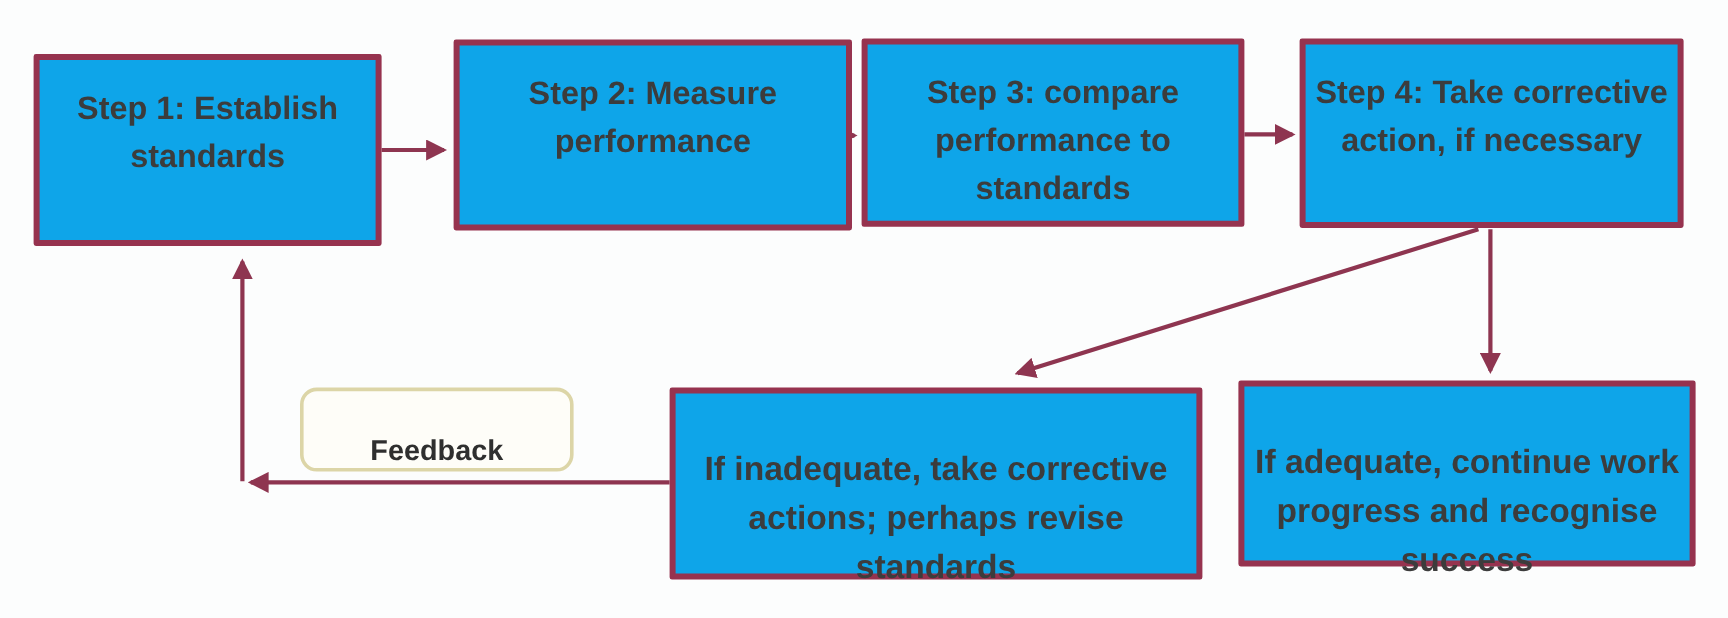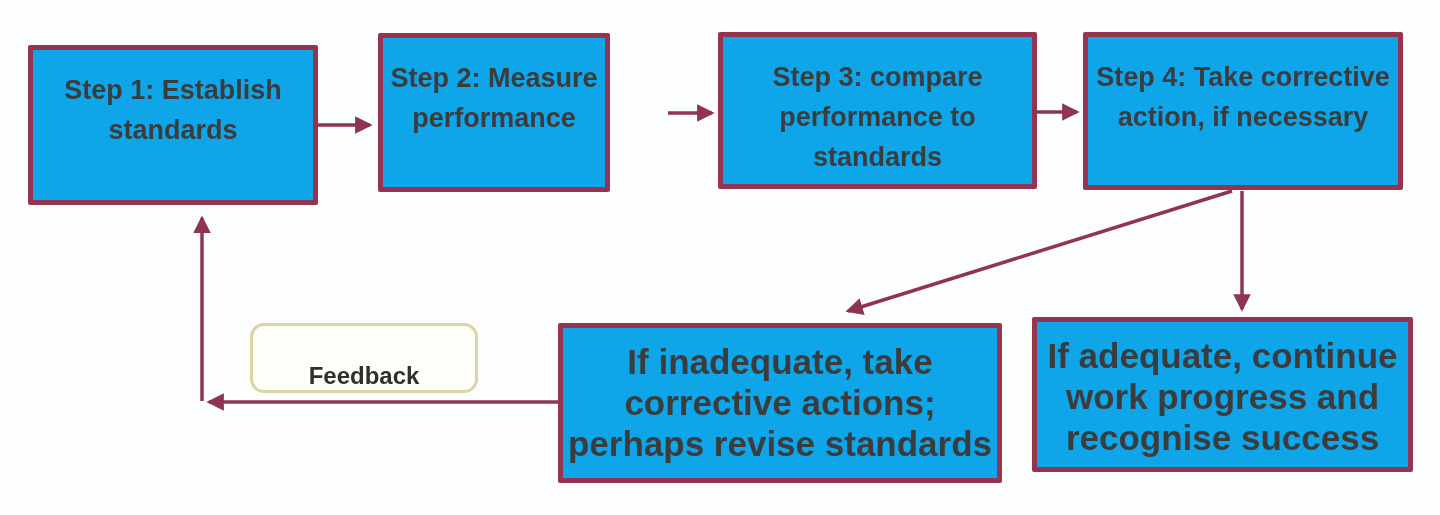--- a/index.html
+++ b/index.html
@@ -31,26 +31,27 @@
   .box .label {
     display: block;
     width: 100%;
   }
   .step-box .label {
     font-size: 27px;
     line-height: 40px;
     padding-top: 20px;
   }
   .outcome-box .label {
-    font-size: 35px;
+    font-size: 28px;
     line-height: 41px;
     padding-top: 13px;
+    margin-top: 29px;
   }
   #step1 { left: 28px;   top: 45px;  width: 290px; height: 160px; }
-  #step2 { left: 378px;  top: 33px;  width: 232px; height: 159px; }
+  #step2 { left: 378px;  top: 33px;  width: 332px; height: 159px; }
   #step3 { left: 718px;  top: 32px;  width: 319px; height: 157px; text-align: center; }
   #step4 { left: 1083px; top: 32px;  width: 320px; height: 158px; }
   #outcome-inadequate { left: 558px;  top: 323px; width: 444px; height: 160px; }
   #outcome-adequate   { left: 1032px; top: 317px; width: 381px; height: 155px; }
   .feedback-box {
     position: absolute;
     left: 250px;
     top: 323px;
     width: 228px;
     height: 70px;

